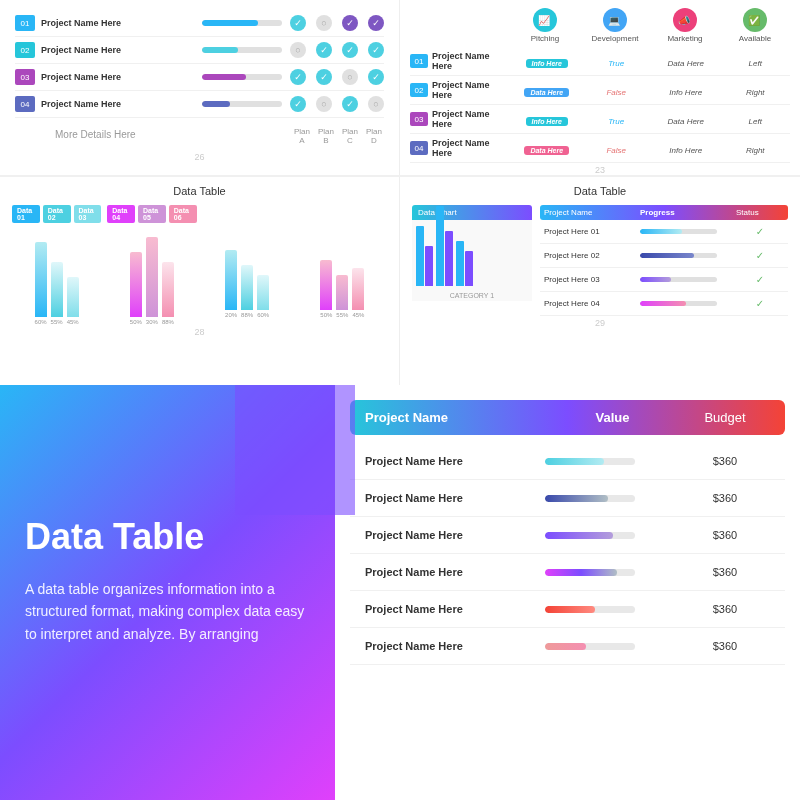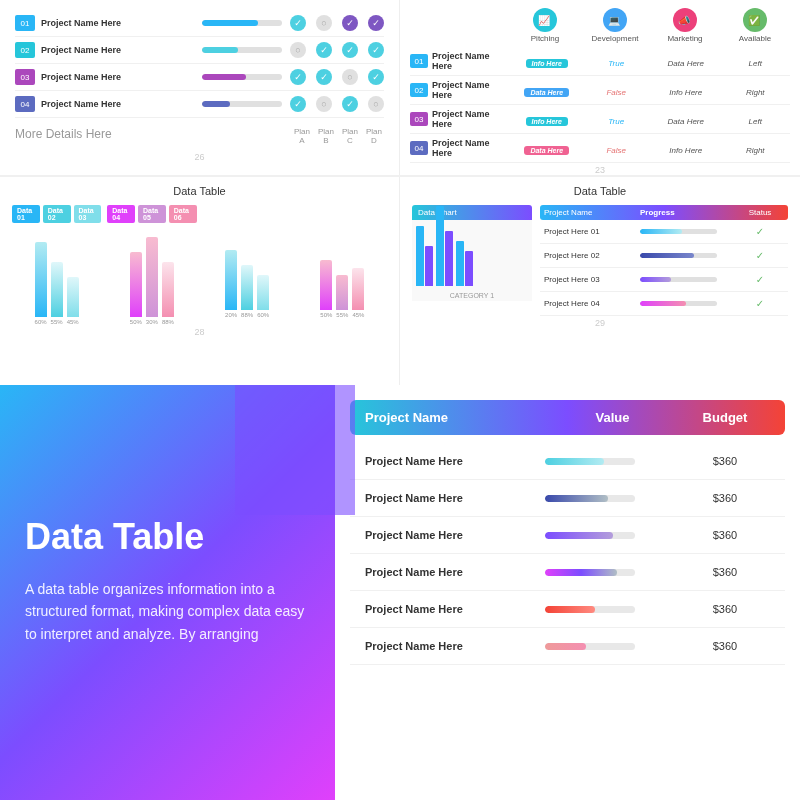--- a/index.html
+++ b/index.html
@@ -103,21 +103,21 @@
     .plan-labels {
       display: flex;
       justify-content: flex-end;
       gap: 8px;
       font-size: 8px;
       color: #999;
       margin-top: 4px;
       padding-right: 2px;
     }
     .plan-labels span { width: 16px; text-align: center; }
-    .more-details { font-size: 12px; color: #999; flex: 1; }
+    .more-details { font-size: 10px; color: #999; flex: 1; margin-left: 40px; }
     .page-num-small { font-size: 9px; color: #ccc; text-align: center; padding: 2px 5px; }
 
     
     .panel-right {
       width: 400px;
       padding: 8px 10px;
     }
 
     .matrix-header {
       display: flex;
@@ -330,21 +330,21 @@
 
     .progress-table-header {
       display: flex;
       padding: 3px 4px;
       border-radius: 3px;
       font-size: 8px;
       color: #fff;
     }
     .progress-table-header .ph-name { flex: 2; }
     .progress-table-header .ph-progress { flex: 2; text-align: left; font-weight: bold; }
-    .progress-table-header .ph-status { flex: 1; text-align: center; }
+    .progress-table-header .ph-status { flex: 1; }
 
     .progress-row {
       display: flex;
       align-items: center;
       padding: 6px 4px;
       border-bottom: 1px solid #f0f0f0;
       font-size: 8px;
     }
     .progress-row .pr-name { flex: 2; color: #333; }
     .progress-row .pr-bar { flex: 2; }
@@ -450,21 +450,21 @@
       flex: 1.5;
       text-align: center;
       font-size: 13px;
       font-weight: 600;
       color: #fff;
     }
     .big-table-header .bth-budget {
       flex: 1;
       text-align: center;
       font-size: 13px;
-      font-weight: 700;
+      font-weight: 400;
       color: #fff;
     }
 
     .big-table-row {
       display: flex;
       align-items: center;
       padding: 12px 15px;
       border-bottom: 1px solid #f0f0f0;
     }
 

